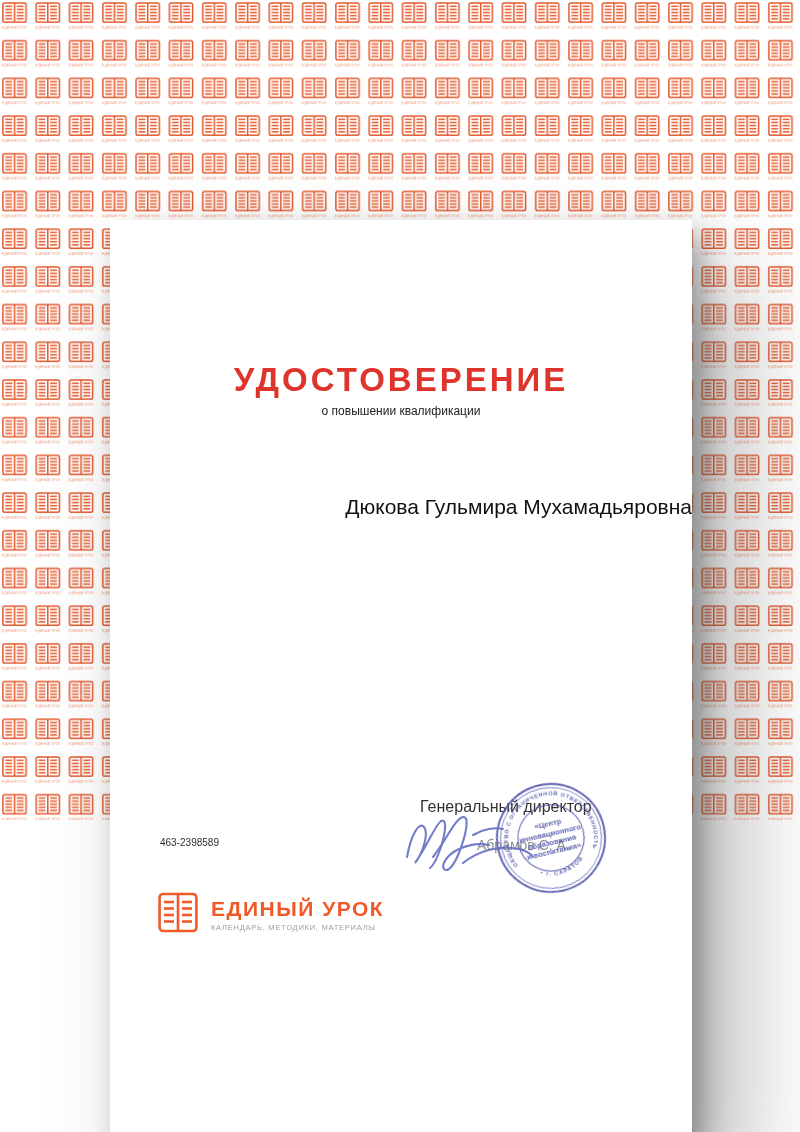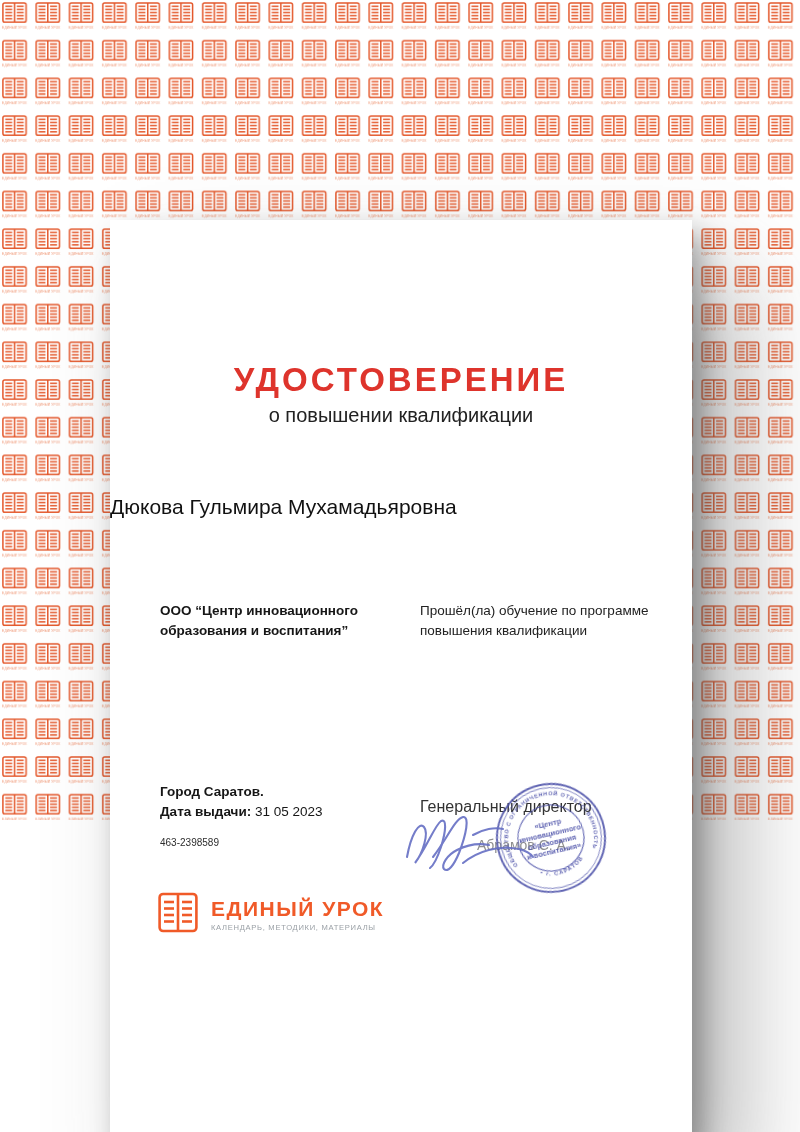--- a/index.html
+++ b/index.html
@@ -14,24 +14,24 @@
     position:absolute;left:110px;top:220px;width:582px;height:925px;
     background:#ffffff;
     box-shadow:10px 14px 26px rgba(0,0,0,.30), 45px 55px 95px rgba(90,90,90,.45);
   }
   .title{
     position:absolute;left:0;top:141px;width:100%;text-align:center;
     font-size:33px;font-weight:700;letter-spacing:3px;color:#de342c;
   }
   .subtitle{
     position:absolute;left:0;top:184px;width:100%;text-align:center;
-    font-size:20px;color:#222;
+    font-size:12px;color:#222;
   }
   .recipient{
-    position:absolute;left:0;top:275px;width:100%;text-align:left;
+    position:absolute;left:0;top:275px;width:100%;text-align:right;
     font-size:21px;color:#111;
   }
   .col{position:absolute;top:381px;font-size:13.5px;line-height:1.46;color:#161616;}
   .col-left{left:50px;width:247px;font-weight:700;}
   .col-right{left:310px;width:258px;font-weight:400;color:#222;}
   .col p{margin:0 0 20px 0;}
   .issue{position:absolute;left:50px;top:562px;font-size:13.5px;line-height:1.5;color:#161616;}
   .issue .bold{font-weight:700;}
   .number{position:absolute;left:50px;top:617px;font-size:10px;color:#2e2e2e;}
   .director{position:absolute;left:310px;top:578px;font-size:16px;color:#333;z-index:2;}
@@ -74,34 +74,25 @@
   <rect width="800" height="820" fill="url(#bookTile)"></rect>
 </svg>
 
 <div class="page">
 
   <div class="title">УДОСТОВЕРЕНИЕ</div>
   <div class="subtitle">о повышении квалификации</div>
   <div class="recipient">Дюкова Гульмира Мухамадьяровна</div>
 
   <div class="col col-left">
-    <p>ООО “Центр инновационного образования и воспитания”</p>
   </div>
 
   <div class="col col-right">
-    <p>Прошёл(ла) обучение по программе повышения квалификации</p>
   </div>
 
-  <div class="issue">
-    <div class="bold">Город Саратов.</div>
-    <div>
-      <span class="bold">Дата выдачи:</span>
-      <span>31 05 2023</span>
-    </div>
-  </div>
 
   <div class="number">463-2398589</div>
 
   <div class="director">Генеральный директор</div>
   <div class="abramov">Абрамов С. А.</div>
 
   <svg class="signature" viewBox="0 0 140 80" aria-hidden="true" xmlns="http://www.w3.org/2000/svg">
     <g fill="none" stroke="#666fc4" stroke-width="2.1" stroke-linecap="round" opacity="0.9">
       <path d="M4,52 C8,30 16,16 21,22 C26,28 20,48 12,58 C24,42 32,20 38,16 C44,13 43,26 38,42 C35,51 31,60 27,63"></path>
       <path d="M30,52 C44,34 52,14 60,12 C67,11 63,30 56,48 C51,60 45,68 41,64 C38,60 44,50 54,45 C66,39 76,38 86,40"></path>

